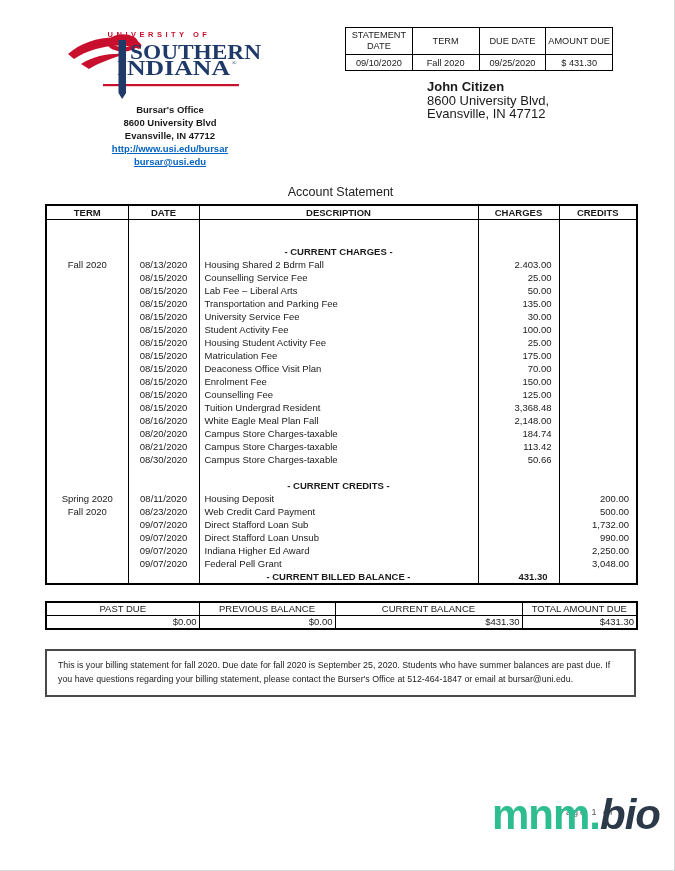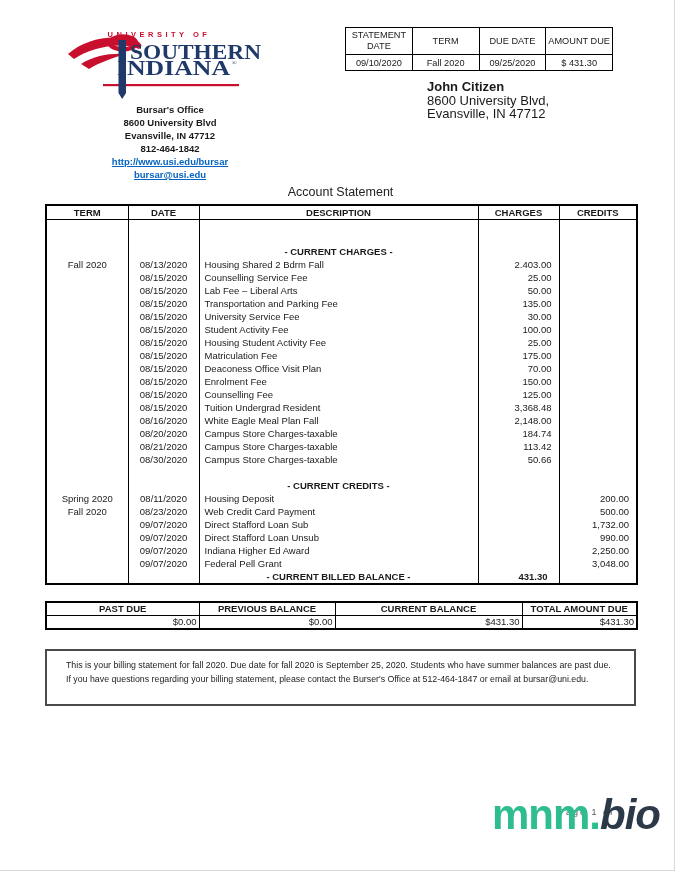--- a/index.html
+++ b/index.html
@@ -60,26 +60,26 @@
   .acct-table td.charges,.acct-table td.credits{text-align:right;padding:0 7px;}
   .acct-table tr.section td.description,
   .acct-table tr.balance td.description{font-weight:bold;text-align:center;}
   .acct-table tr.balance td.charges{font-weight:bold;padding-right:11px;}
 
   
   .summary-table{position:absolute;left:45px;top:601px;width:591px;border-collapse:collapse;
                  font-size:9.5px;table-layout:fixed;border:2px solid #000;}
   .summary-table col.s1{width:153px;} .summary-table col.s2{width:136px;}
   .summary-table col.s3{width:187px;} .summary-table col.s4{width:115px;}
-  .summary-table th{border:1px solid #000;border-top:none;font-weight:bold;height:13px;text-align:center;padding:0 2px;}
+  .summary-table th{border:1px solid #000;border-top:none;font-weight:normal;height:13px;text-align:center;padding:0 2px;}
   .summary-table td{border-left:1px solid #000;border-right:1px solid #000;height:14px;text-align:right;padding:0 2px;}
 
   
-  .note{position:absolute;left:45px;top:649px;width:591px;height:57px;
-        border:2px solid #4a4a4a;padding:7px 19px;font-size:8.8px;line-height:14px;color:#222;}
+  .note{position:absolute;left:45px;top:649px;width:591px;height:48px;
+        border:2px solid #4a4a4a;padding:7px 11px;font-size:8.8px;line-height:14px;color:#222;}
 
   
   .page-num{position:absolute;right:48px;top:807px;font-size:9px;color:#555;letter-spacing:2px;}
   .brand{position:absolute;right:14px;top:794px;font-size:42px;font-weight:bold;line-height:1;
          letter-spacing:-1px;white-space:nowrap;}
   .brand .p1{color:var(--brand-teal);}
   .brand .p2{color:var(--brand-navy);font-style:italic;}
 </style>
 </head>
 <body>
@@ -100,21 +100,20 @@
 
     <rect x="53.5" y="13" width="7.5" height="53" fill="var(--usi-navy)"></rect>
     <polygon points="53.5,66 61,66 57.2,72" fill="var(--usi-navy)"></polygon>
   </svg>
 </div>
 
 <div class="bursar">
   <div>Bursar's Office</div>
   <div>8600 University Blvd</div>
   <div>Evansville, IN 47712</div>
-  <div>812-464-1842</div>
   <a href="#">http://www.usi.edu/bursar</a>
   <a href="#">bursar@usi.edu</a>
 </div>
 
 <table class="stmt-box">
   <thead>
       <tr>
         <th>STATEMENT DATE</th>
         <th>TERM</th>
         <th>DUE DATE</th>

